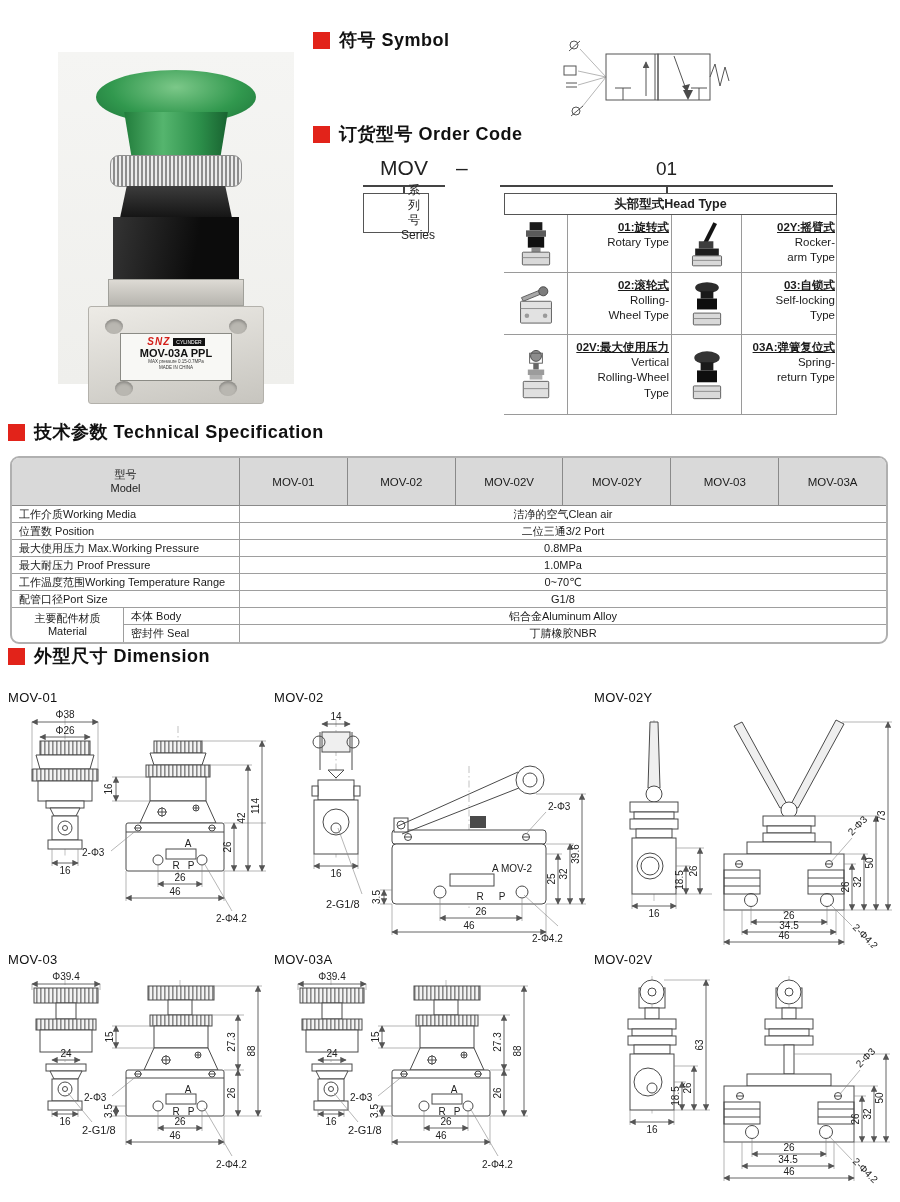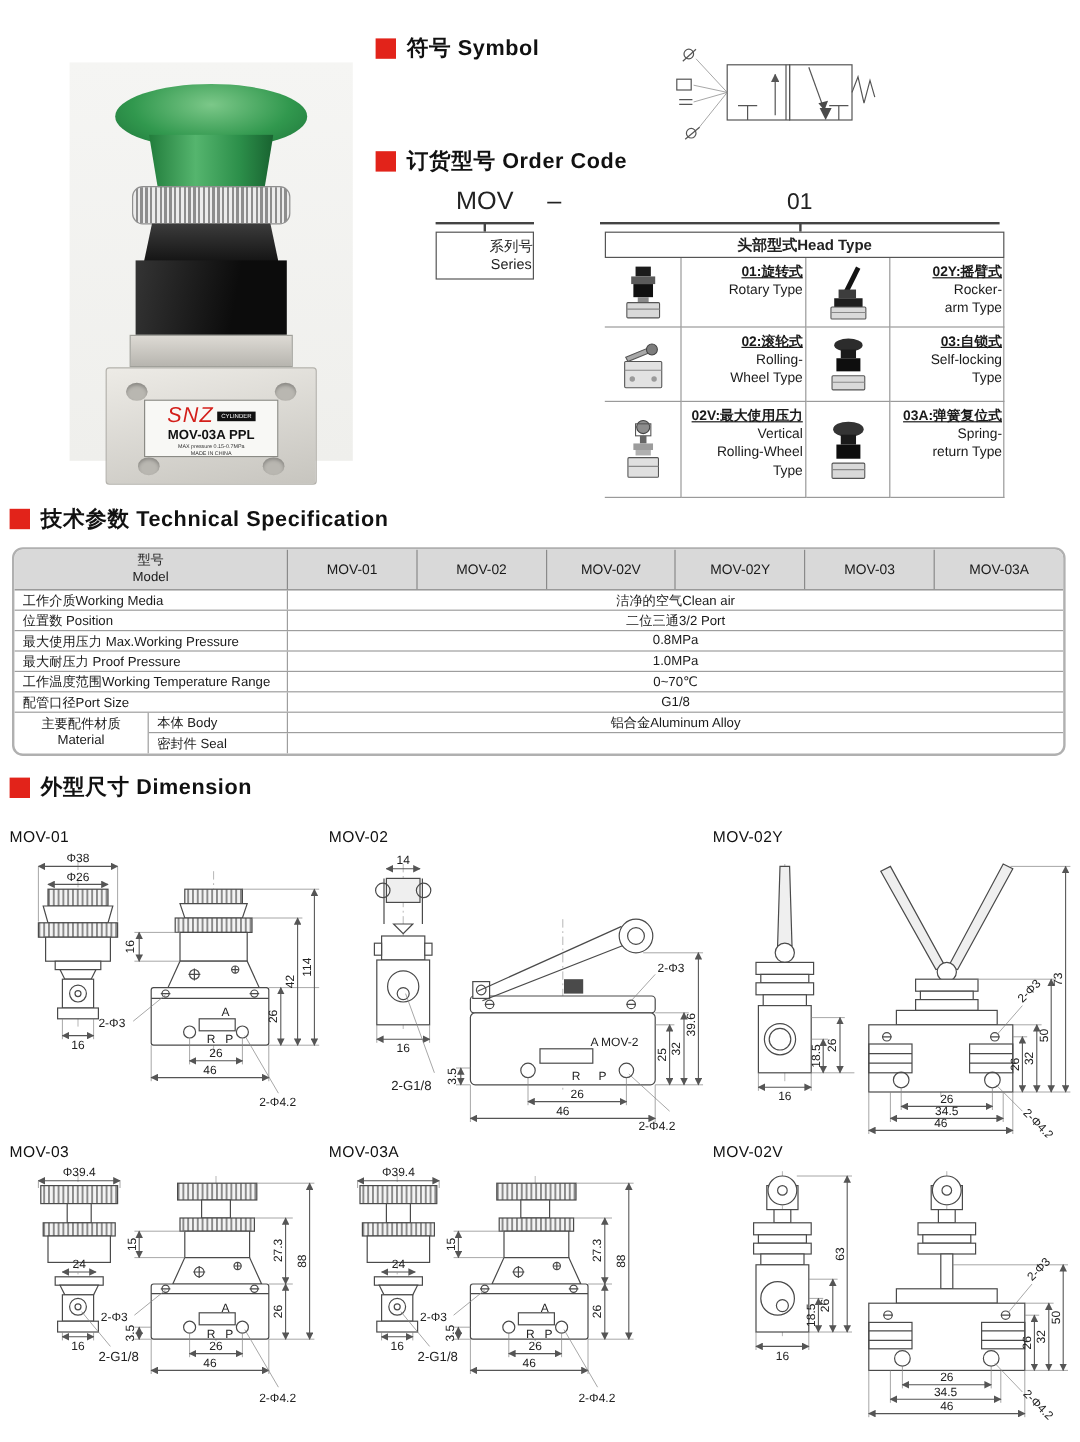--- a/index.html
+++ b/index.html
@@ -31,50 +31,50 @@
     background:linear-gradient(100deg,#343434,#0c0c0c 65%); }
   .v-plate { left:50px; top:227px; width:136px; height:27px;
     background:linear-gradient(#dddad4,#b7b5af); border:1px solid #a0a09a; }
   .v-base { left:30px; top:254px; width:176px; height:98px; border-radius:3px;
     background:linear-gradient(168deg,#edebe6,#c7c5bf); border:1px solid #b3b1ab; }
   .v-hole { position:absolute; width:18px; height:15px; border-radius:50%;
     background:#b9b7b1; box-shadow:inset 0 2px 3px rgba(0,0,0,.25); }
   .v-label { position:absolute; left:50%; top:26px; transform:translateX(-50%);
     width:112px; height:48px; background:#f8f8f5; border:1px solid #8b8b85; text-align:center; padding-top:2px; }
   .v-brand-row { display:flex; align-items:center; justify-content:center; gap:3px; }
-  .v-brand { color:#d31f1a; font-weight:400; font-style:italic; font-size:18px; letter-spacing:1px;text-align:center; }
+  .v-brand { color:#d31f1a; font-weight:700; font-style:italic; font-size:10px; letter-spacing:1px;text-align:center; }
   .v-brand-sub { background:#111; color:#fff; font-size:5px; padding:1px 3px; }
   .v-model { font-size:11px; font-weight:700; color:#111; line-height:1.1; }
   .v-tiny { font-size:4.5px; color:#333; line-height:1.3; }
 
   
   .oc-mov { left:363px; top:156px; width:82px; text-align:center; font-size:21px; color:#222; }
   .oc-dash { left:456px; top:156px; font-size:21px; color:#222; }
   .oc-01 { left:500px; top:158px; width:333px; text-align:center; font-size:19px; color:#222; }
   .oc-line { background:#444; height:1.5px; top:185px; }
   .oc-tick { background:#444; width:1.5px; height:8px; top:185px; }
-  .series-box { left:363px; top:193px; width:82px; height:40px; border:1px solid #555;
+  .series-box { left:363px; top:193px; width:66px; height:40px; border:1px solid #555;
     display:flex; flex-direction:column; align-items:center; justify-content:center;
     font-size:12px; line-height:1.25; color:#222;padding-left:44px; }
   .ht-table { left:504px; top:193px; width:333px;text-align:right; }
   .ht-title { height:22px; border:1px solid #555; display:flex; align-items:center; justify-content:center;
     font-size:12.5px; font-weight:600; color:#222; }
   .ht-grid { display:grid; grid-template-columns:64px 104px 70px 95px; border-right:1px solid #9a9a9a; }
   .ht-cell { border-bottom:1px solid #9a9a9a; }
   .ht-ic { display:flex; align-items:center; justify-content:center; border-right:1px solid #9a9a9a; }
   .ht-tx { font-size:11.5px; line-height:1.32; padding:5px 2px 0 5px; color:#1a1a1a; }
   .ht-tx .zh { font-weight:700;text-decoration:underline; }
   .ht-tx .en { padding-left:16px; }
   .ht-tx.mid { border-right:1px solid #9a9a9a; }
   .r1 { height:58px; } .r2 { height:62px; } .r3 { height:80px; }
 
   
   .spec-table { left:10px; top:456px; width:878px; border:2px solid #b0b0b0; border-radius:9px;
     overflow:hidden; background:#fff; font-size:11px; }
-  .sp-hrow { display:flex; height:34px; background:#d9d9d9; border-bottom:1px solid #8a8a8a; }
+  .sp-hrow { display:flex; height:48px; background:#d9d9d9; border-bottom:1px solid #8a8a8a; }
   .sp-hmodel { width:228px; border-right:1px solid #8a8a8a; display:flex; flex-direction:column;
     align-items:center; justify-content:center; line-height:1.2; }
   .sp-hcol { flex:1; border-right:1px solid #8a8a8a; display:flex; align-items:center; justify-content:center;
     font-size:11.5px; }
   .sp-hcol:last-child { border-right:none; }
   .sp-row { display:flex; height:17px; border-bottom:1px solid #9e9e9e; }
   .sp-label { width:228px; border-right:1px solid #9e9e9e; display:flex; align-items:center; padding-left:7px; }
   .sp-value { flex:1; display:flex; align-items:center; justify-content:center; }
   .mat-block { display:flex; height:34px; }
   .mat-label { width:112px; border-right:1px solid #9e9e9e; display:flex; flex-direction:column;
@@ -334,20 +334,21 @@
       <span>主要配件材质</span>
       <span>Material</span>
     </div>
     <div class="mat-rows">
       <div class="mat-row">
         <div class="mat-part">本体 Body</div>
         <div class="mat-value">铝合金Aluminum  Alloy</div>
       </div>
       <div class="mat-row">
         <div class="mat-part">密封件 Seal</div>
+        <div class="mat-value">丁腈橡胶NBR</div>
       </div>
     </div>
   </div>
 </div>
 
 <div class="sec-head" style="left:8px;top:644px">
   <span class="bullet"></span>
   <h2>外型尺寸 Dimension</h2>
 </div>
 

